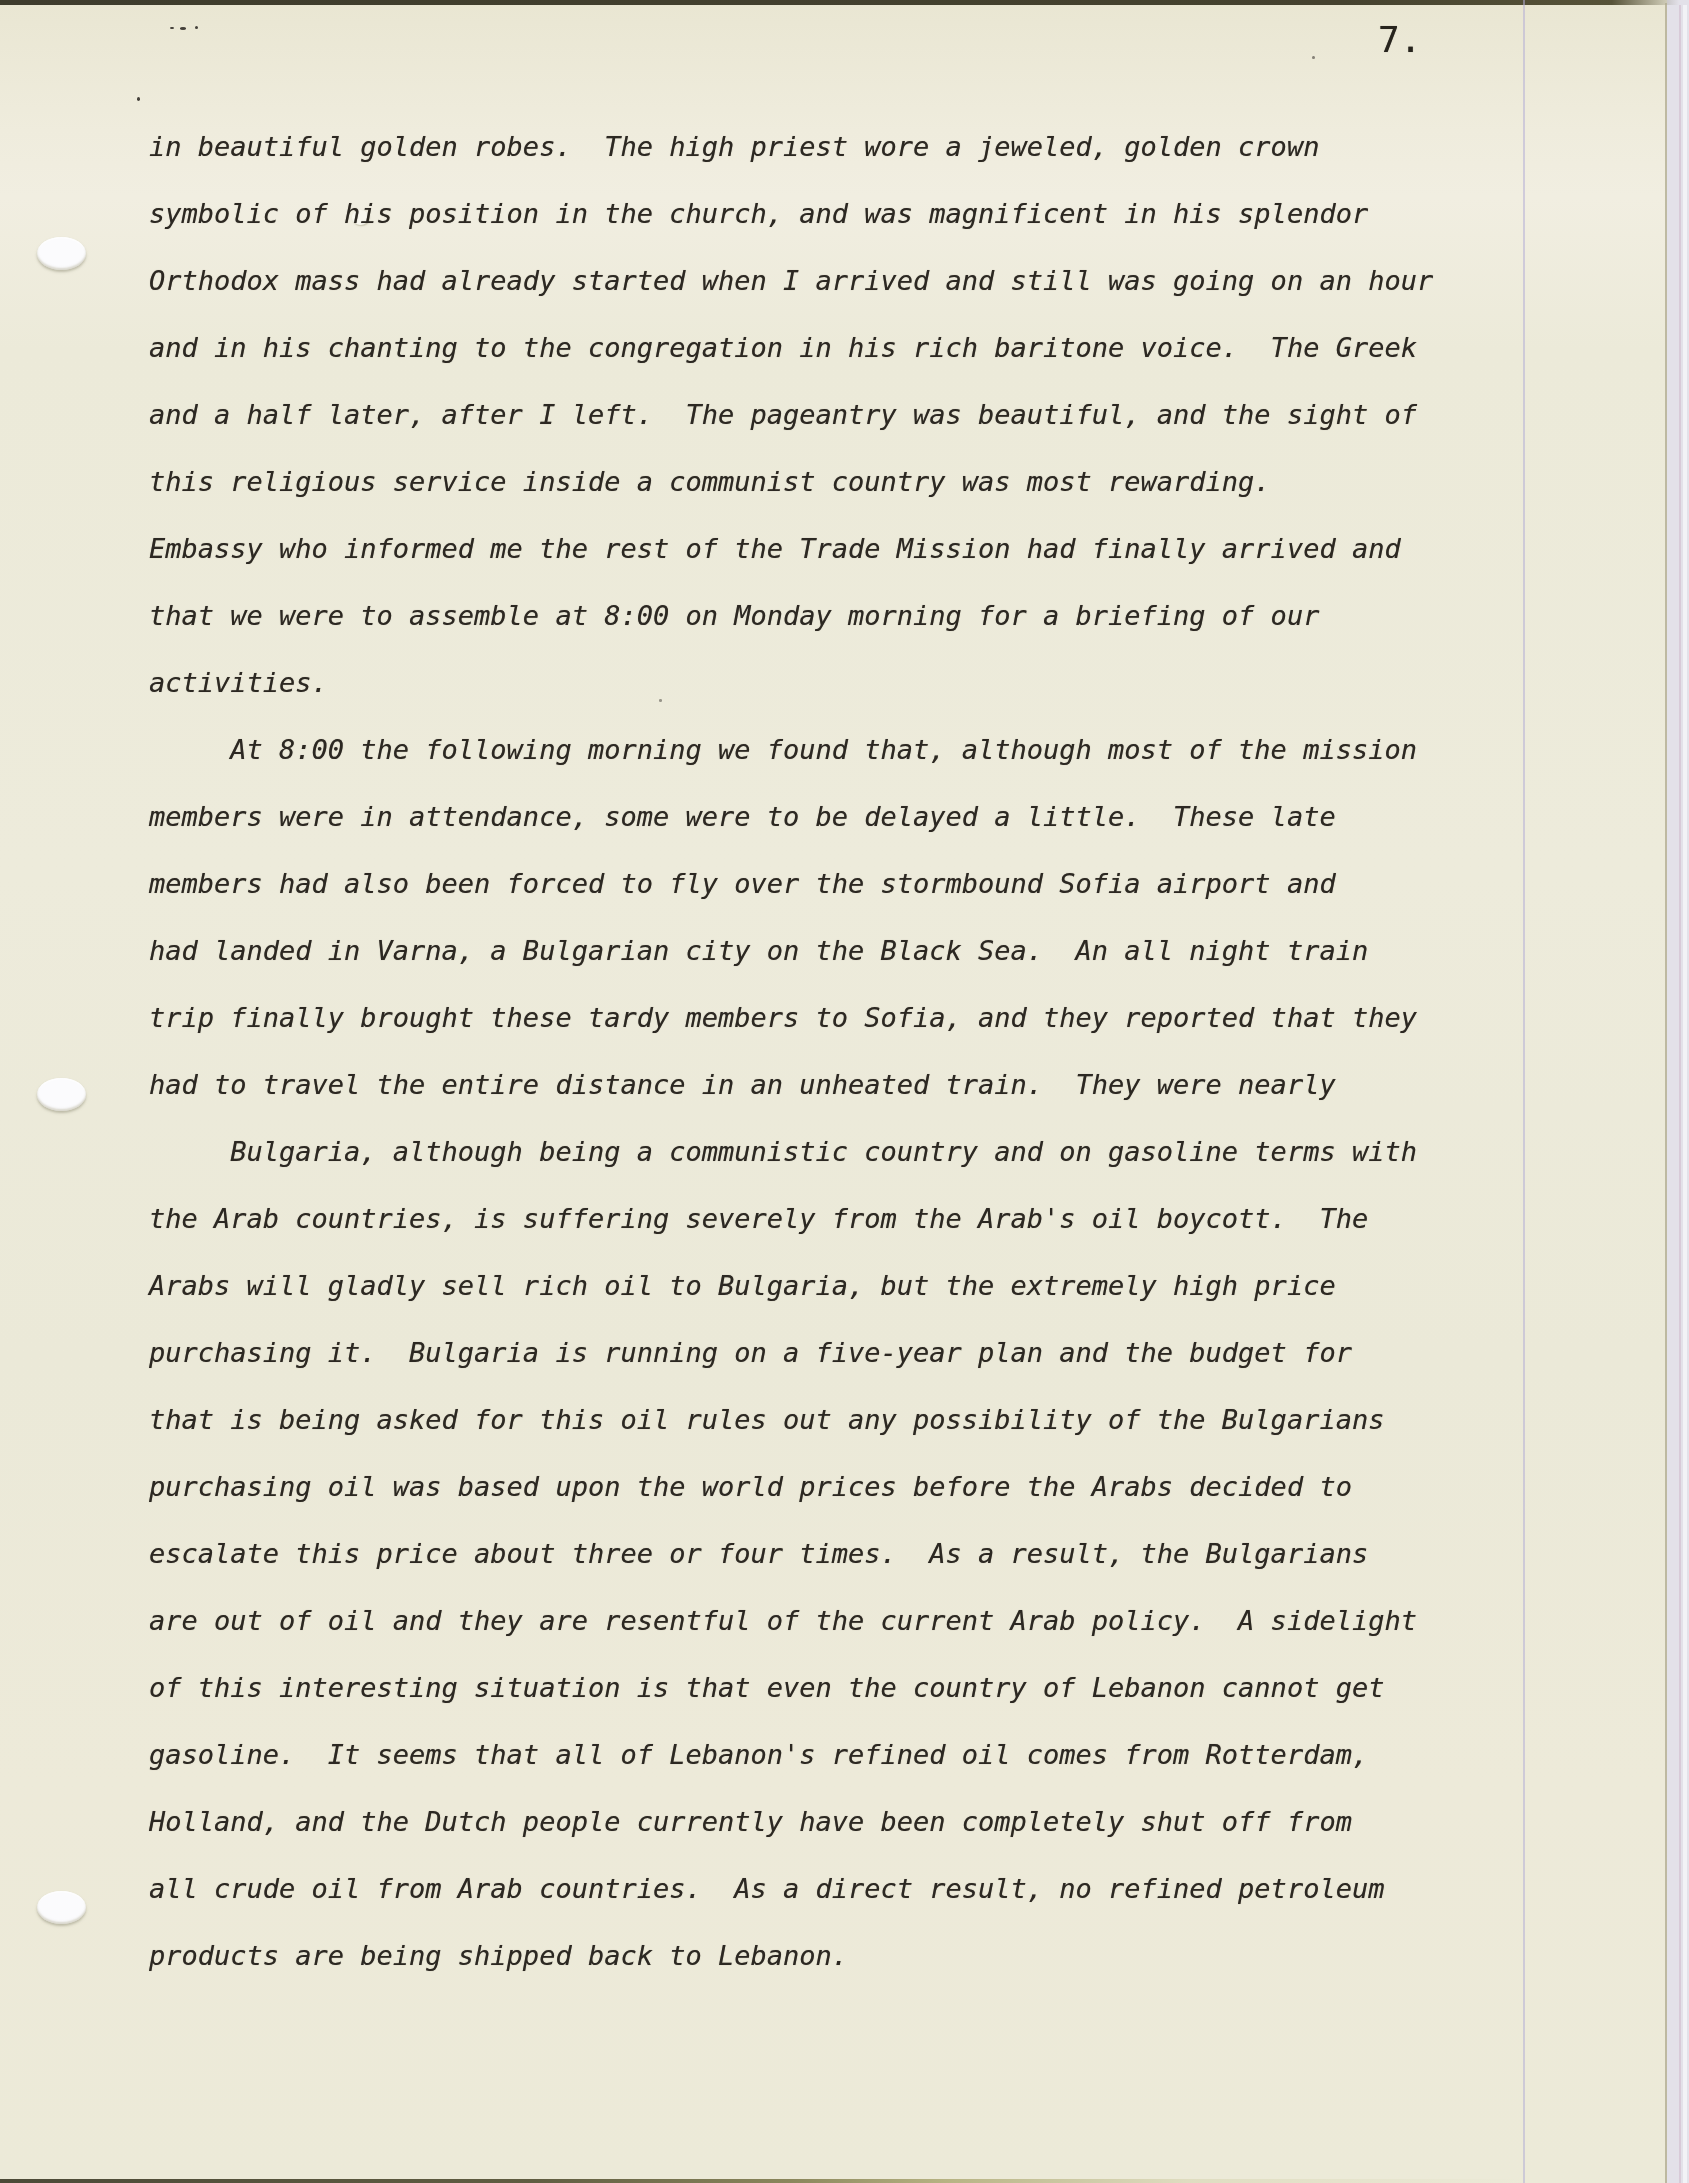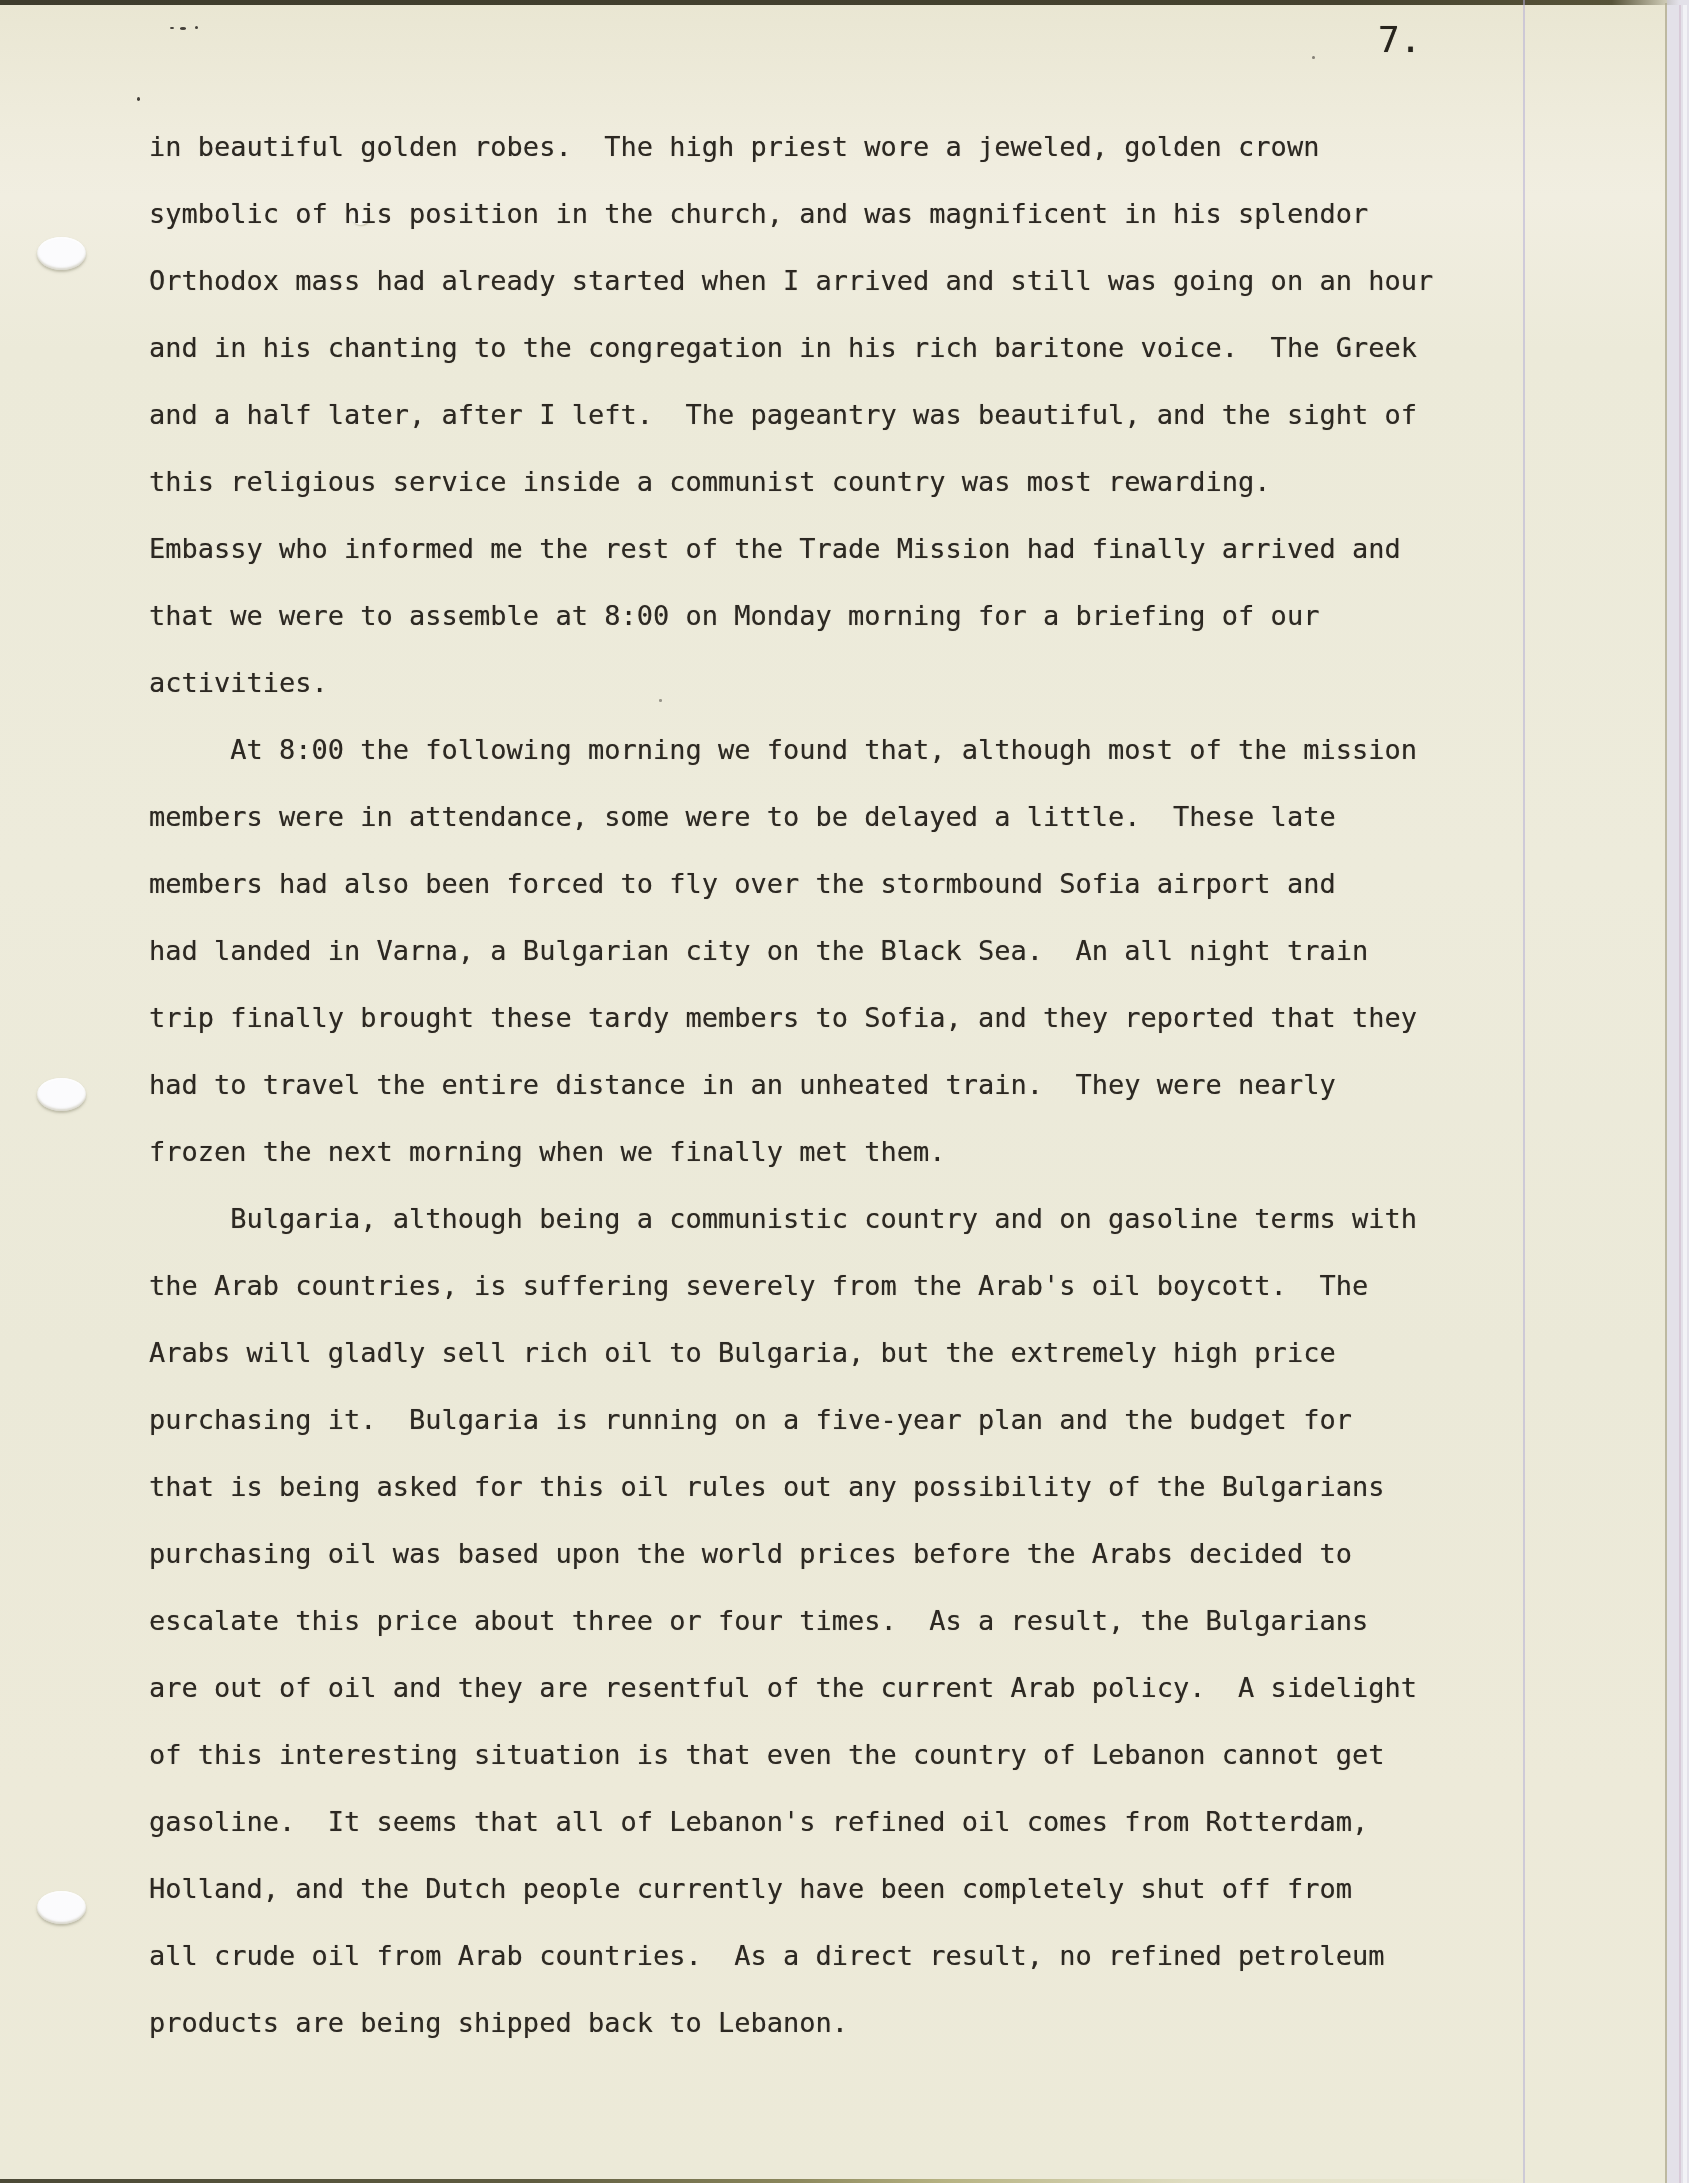--- a/index.html
+++ b/index.html
@@ -65,20 +65,21 @@
   .page-number {
     position: absolute; left: 1378px; top: 20px;
     font-size: 36px; line-height: 1.1; color: #27241d;
     text-shadow: 0 0 0.7px rgba(35,30,22,0.55);
   }
   
   .text-block {
     position: absolute; left: 149px; top: 113px;
     font-size: 27px; line-height: 67px; color: #2c2822;
     text-shadow: 0 0 0.7px rgba(40,34,26,0.5);
+    font-style: italic;
   }
   .text-line { white-space: pre; height: 67px; }
   
   .speck { position: absolute; background: #44403a; border-radius: 50%; }
   .speck.s1 { left: 170px; top: 26.5px;  width: 4px;  height: 2.6px; }
   .speck.s2 { left: 180px; top: 27px;  width: 6px;  height: 2.6px; }
   .speck.s3 { left: 195px; top: 26px;  width: 3.3px;  height: 3.3px; }
   .speck.s4 { left: 137px; top: 97px; width: 3.3px;  height: 4px; }
   .speck.s5 { left: 1312px; top: 56px; width: 2.6px;  height: 3.3px; opacity: .6; }
   .speck.s6 { left: 659px; top: 699px; width: 2.6px; height: 2.6px; opacity: .5; }
@@ -125,21 +126,20 @@
     <div class="text-line">this religious service inside a communist country was most rewarding.</div>
     <div class="text-line">Embassy who informed me the rest of the Trade Mission had finally arrived and</div>
     <div class="text-line">that we were to assemble at 8:00 on Monday morning for a briefing of our</div>
     <div class="text-line">activities.</div>
     <div class="text-line">     At 8:00 the following morning we found that, although most of the mission</div>
     <div class="text-line">members were in attendance, some were to be delayed a little.  These late</div>
     <div class="text-line">members had also been forced to fly over the stormbound Sofia airport and</div>
     <div class="text-line">had landed in Varna, a Bulgarian city on the Black Sea.  An all night train</div>
     <div class="text-line">trip finally brought these tardy members to Sofia, and they reported that they</div>
     <div class="text-line">had to travel the entire distance in an unheated train.  They were nearly</div>
-    <div class="text-line">frozen the next morning when we finally met them.</div>
     <div class="text-line">     Bulgaria, although being a communistic country and on gasoline terms with</div>
     <div class="text-line">the Arab countries, is suffering severely from the Arab's oil boycott.  The</div>
     <div class="text-line">Arabs will gladly sell rich oil to Bulgaria, but the extremely high price</div>
     <div class="text-line">purchasing it.  Bulgaria is running on a five-year plan and the budget for</div>
     <div class="text-line">that is being asked for this oil rules out any possibility of the Bulgarians</div>
     <div class="text-line">purchasing oil was based upon the world prices before the Arabs decided to</div>
     <div class="text-line">escalate this price about three or four times.  As a result, the Bulgarians</div>
     <div class="text-line">are out of oil and they are resentful of the current Arab policy.  A sidelight</div>
     <div class="text-line">of this interesting situation is that even the country of Lebanon cannot get</div>
     <div class="text-line">gasoline.  It seems that all of Lebanon's refined oil comes from Rotterdam,</div>

